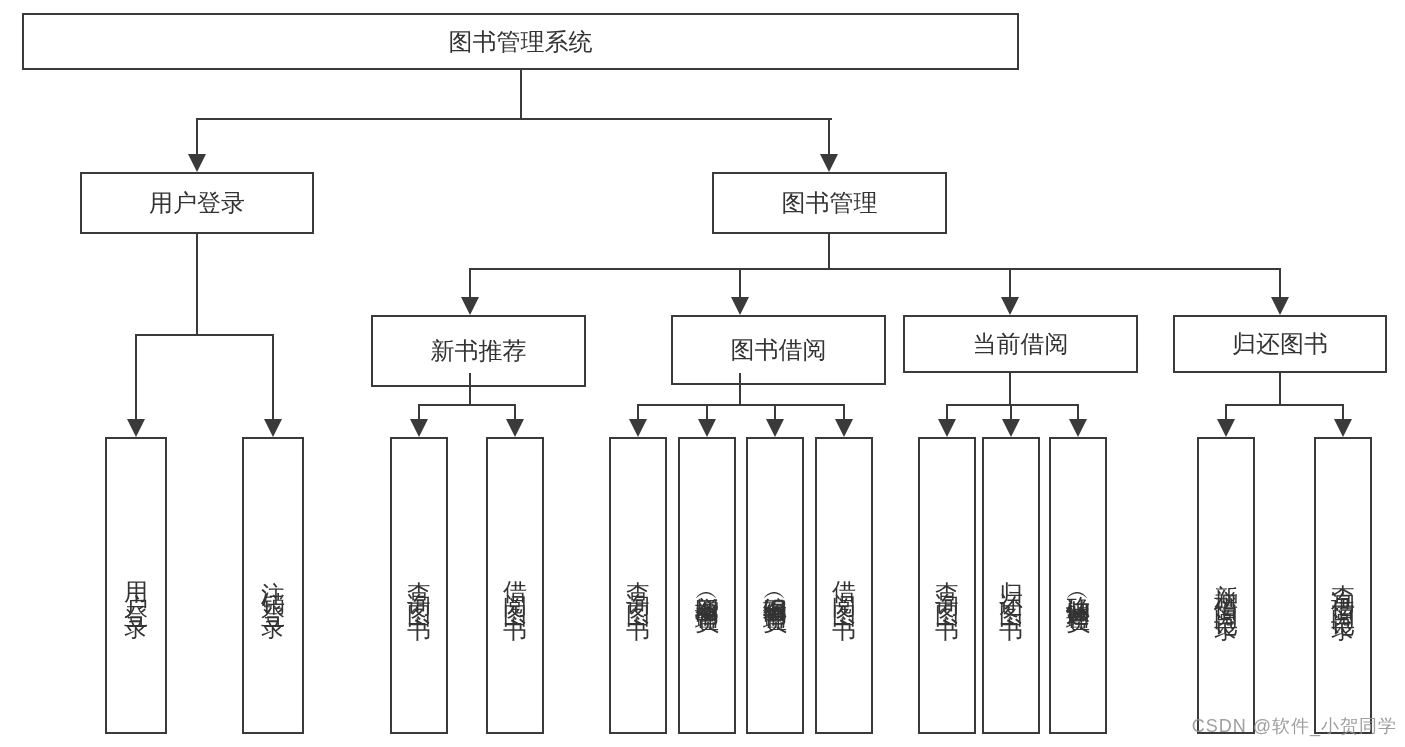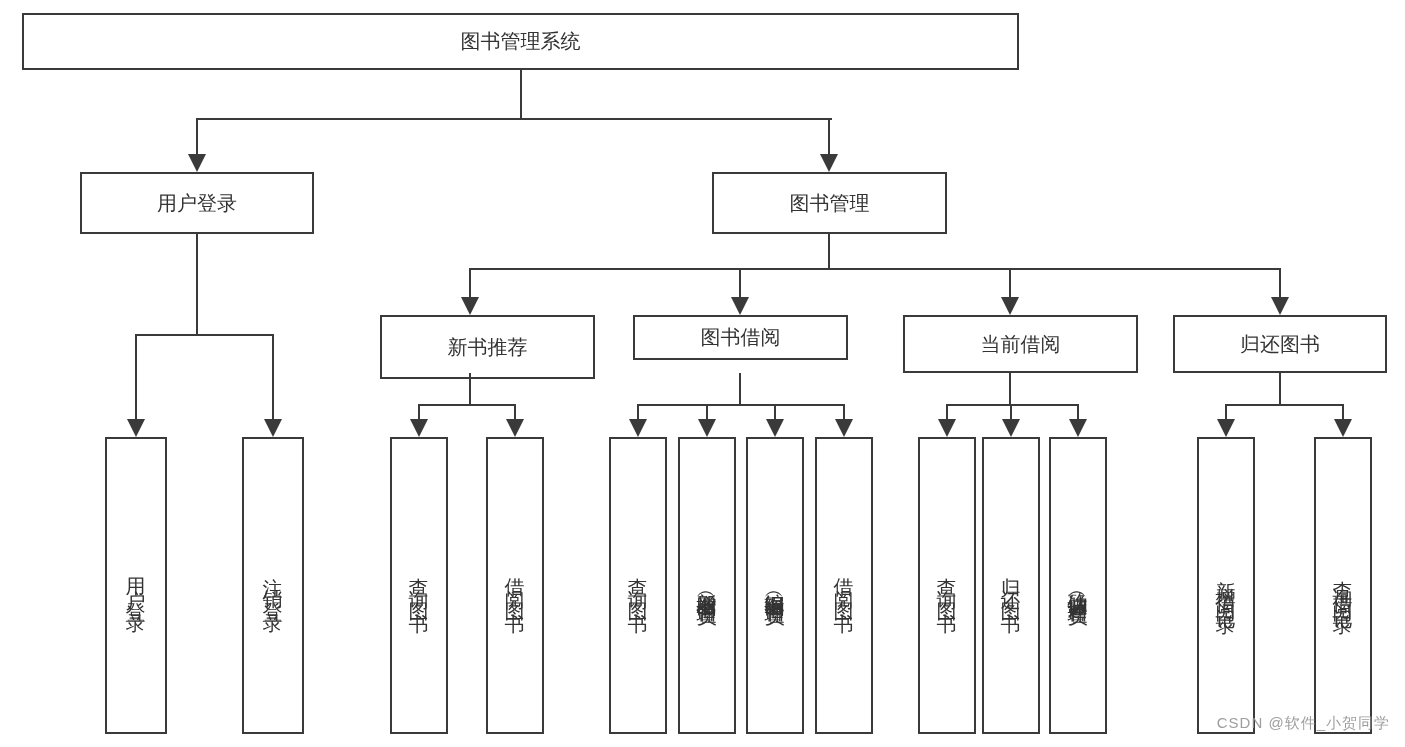--- a/index.html
+++ b/index.html
@@ -3,38 +3,38 @@
 <meta charset="utf-8">
 <style>
   html,body{margin:0;padding:0;background:#ffffff;}
   #canvas{
     position:relative;width:1405px;height:747px;background:#ffffff;
     font-family:"Liberation Sans",sans-serif;color:#333;overflow:hidden;
   }
   .box{
     position:absolute;background:#ffffff;border:2px solid #3a3a3a;
     display:flex;align-items:center;justify-content:center;
-    font-size:20px;color:#333;box-sizing:border-box;
+    font-size:24px;color:#333;box-sizing:border-box;
   }
   .leaf span{
     writing-mode:vertical-rl;text-orientation:mixed;
     white-space:nowrap;line-height:1;
   }
   .ls4 span{letter-spacing:12px;}
   .ls6 span{letter-spacing:7px;}
   .ls9 span{letter-spacing:2px;}
   .vl{position:absolute;width:2px;background:#3a3a3a;}
   .hl{position:absolute;height:2px;background:#3a3a3a;}
   .arrow{
     position:absolute;width:0;height:0;
     border-left:9px solid transparent;border-right:9px solid transparent;
     border-top:18px solid #3a3a3a;
   }
   .watermark{
-    position:absolute;top:714px;right:15px;font-size:15px;
+    position:absolute;top:714px;right:8px;font-size:18px;
     color:rgba(148,148,148,0.9);letter-spacing:1px;z-index:5;
   }
 </style>
 </head>
 <body>
 
 <div id="canvas">
 
   <div class="box" style="left:22px;top:13px;width:997px;height:57px">
     <span>图书管理系统</span>
@@ -65,24 +65,24 @@
   <div class="hl" style="left:469px;top:268px;width:812px"></div>
   <div class="vl" style="left:469px;top:268px;height:32px"></div>
   <div class="arrow" style="left:461px;top:297px"></div>
   <div class="vl" style="left:739px;top:268px;height:32px"></div>
   <div class="arrow" style="left:731px;top:297px"></div>
   <div class="vl" style="left:1009px;top:268px;height:32px"></div>
   <div class="arrow" style="left:1001px;top:297px"></div>
   <div class="vl" style="left:1279px;top:268px;height:32px"></div>
   <div class="arrow" style="left:1271px;top:297px"></div>
 
-  <div class="box" style="left:380px;top:315px;width:215px;height:64px">
+  <div class="box" style="left:371px;top:315px;width:215px;height:72px">
     <span>新书推荐</span>
   </div>
-  <div class="box" style="left:633px;top:315px;width:215px;height:45px">
+  <div class="box" style="left:671px;top:315px;width:215px;height:70px">
     <span>图书借阅</span>
   </div>
   <div class="box" style="left:903px;top:315px;width:235px;height:58px">
     <span>当前借阅</span>
   </div>
   <div class="box" style="left:1173px;top:315px;width:214px;height:58px">
     <span>归还图书</span>
   </div>
 
   <div class="vl" style="left:469px;top:373px;height:33px"></div>

